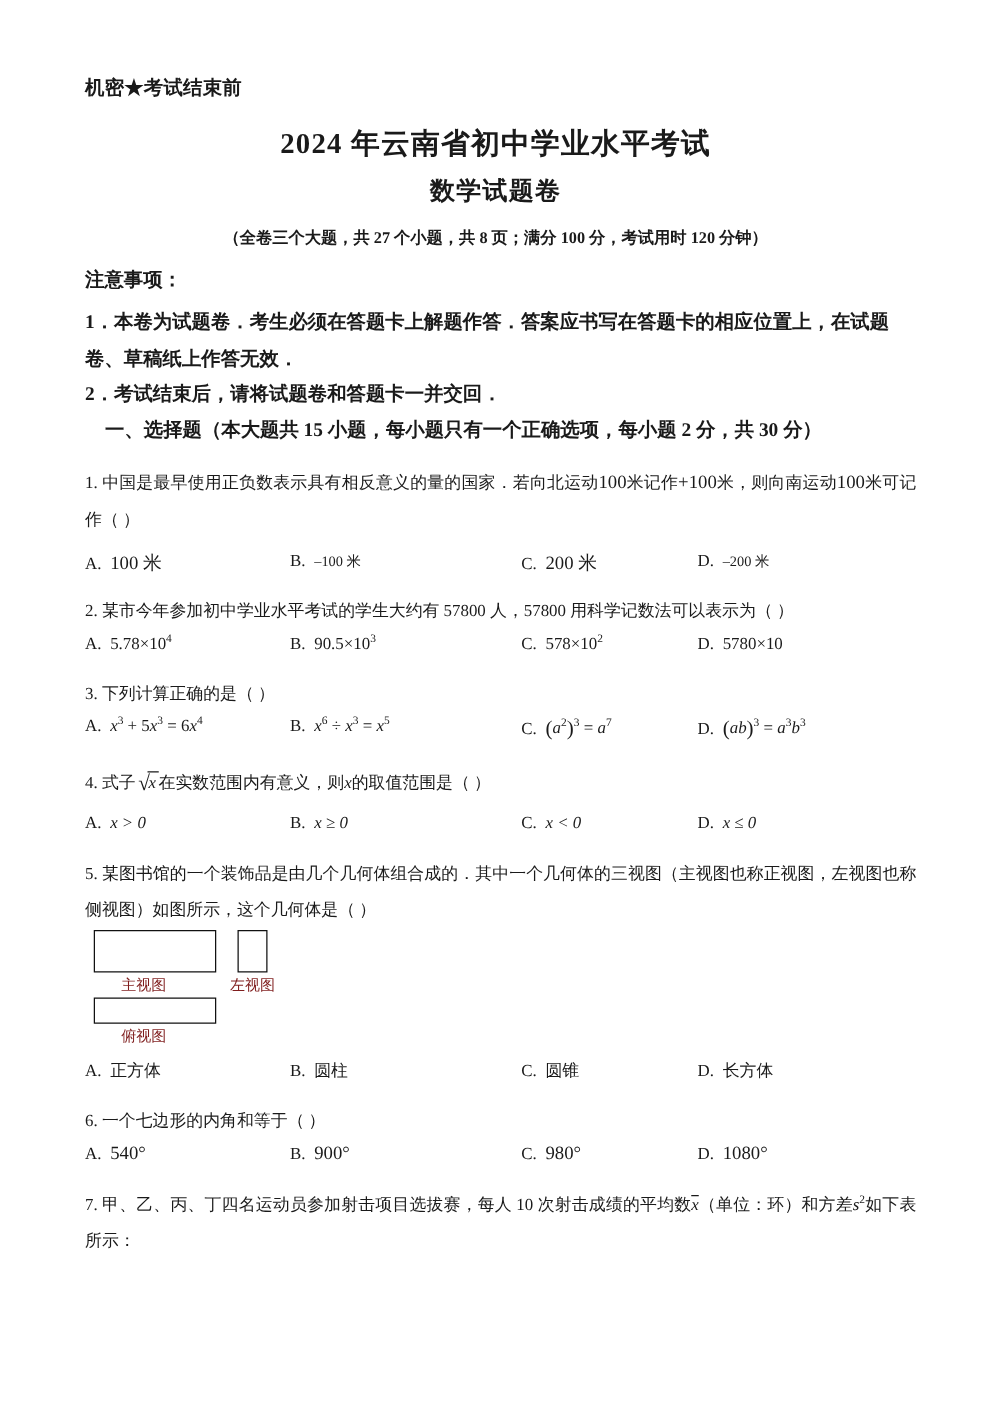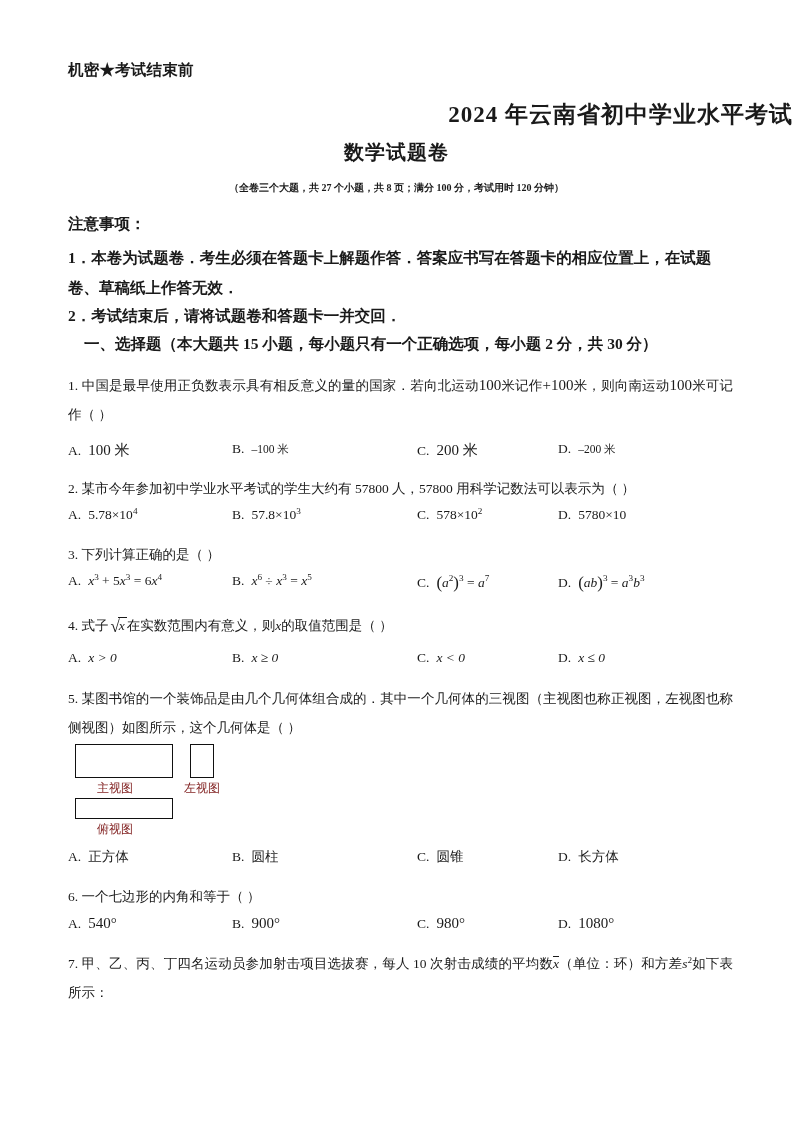--- a/index.html
+++ b/index.html
@@ -26,40 +26,40 @@
     left: 68px;
     top: 60px;
     font-size: 15.5px;
     font-weight: bold;
     letter-spacing: 0.2px;
   }
   .title-main {
     position: absolute;
     left: 0; right: 0;
     top: 99px;
-    text-align: right;
+    text-align: center;
     font-size: 23px;
     font-weight: bold;
     letter-spacing: 1px;
   }
   .title-sub {
     position: absolute;
     left: 0; right: 0;
     top: 139px;
     text-align: center;
     font-size: 20px;
     font-weight: bold;
     letter-spacing: 1px;
   }
   .title-info {
     position: absolute;
     left: 0; right: 0;
     top: 181px;
     text-align: center;
-    font-size: 10px;
+    font-size: 13px;
     font-weight: bold;
   }
   .notice-title {
     position: absolute;
     left: 68px;
     top: 214px;
     font-size: 15.5px;
     font-weight: bold;
   }
   .notice-item {
@@ -195,21 +195,21 @@
     <span class="opt c"><span class="lab">C.</span><span class="mnum">200 米</span></span>
     <span class="opt d"><span class="lab">D.</span><span class="mnum-sm">–200 米</span></span>
   </div>
 
   <div class="qtext" style="top:474px;">
     <span>2.</span>
     <span>某市今年参加初中学业水平考试的学生大约有 57800 人，57800 用科学记数法可以表示为（      ）</span>
   </div>
   <div class="optrow" style="top:507px;">
     <span class="opt a"><span class="lab">A.</span><span class="mi" style="font-style:normal">5.78×10</span><sup>4</sup></span>
-    <span class="opt b"><span class="lab">B.</span><span>57.8×10</span><sup>3</sup></span>
+    <span class="opt b"><span class="lab">B.</span><span>90.5×10</span><sup>3</sup></span>
     <span class="opt c"><span class="lab">C.</span><span>578×10</span><sup>2</sup></span>
     <span class="opt d"><span class="lab">D.</span><span>5780×10</span><sup></sup></span>
   </div>
 
   <div class="qtext" style="top:540px;">
     <span>3.</span>
     <span>下列计算正确的是（      ）</span>
   </div>
   <div class="optrow" style="top:573px;">
     <span class="opt a">

